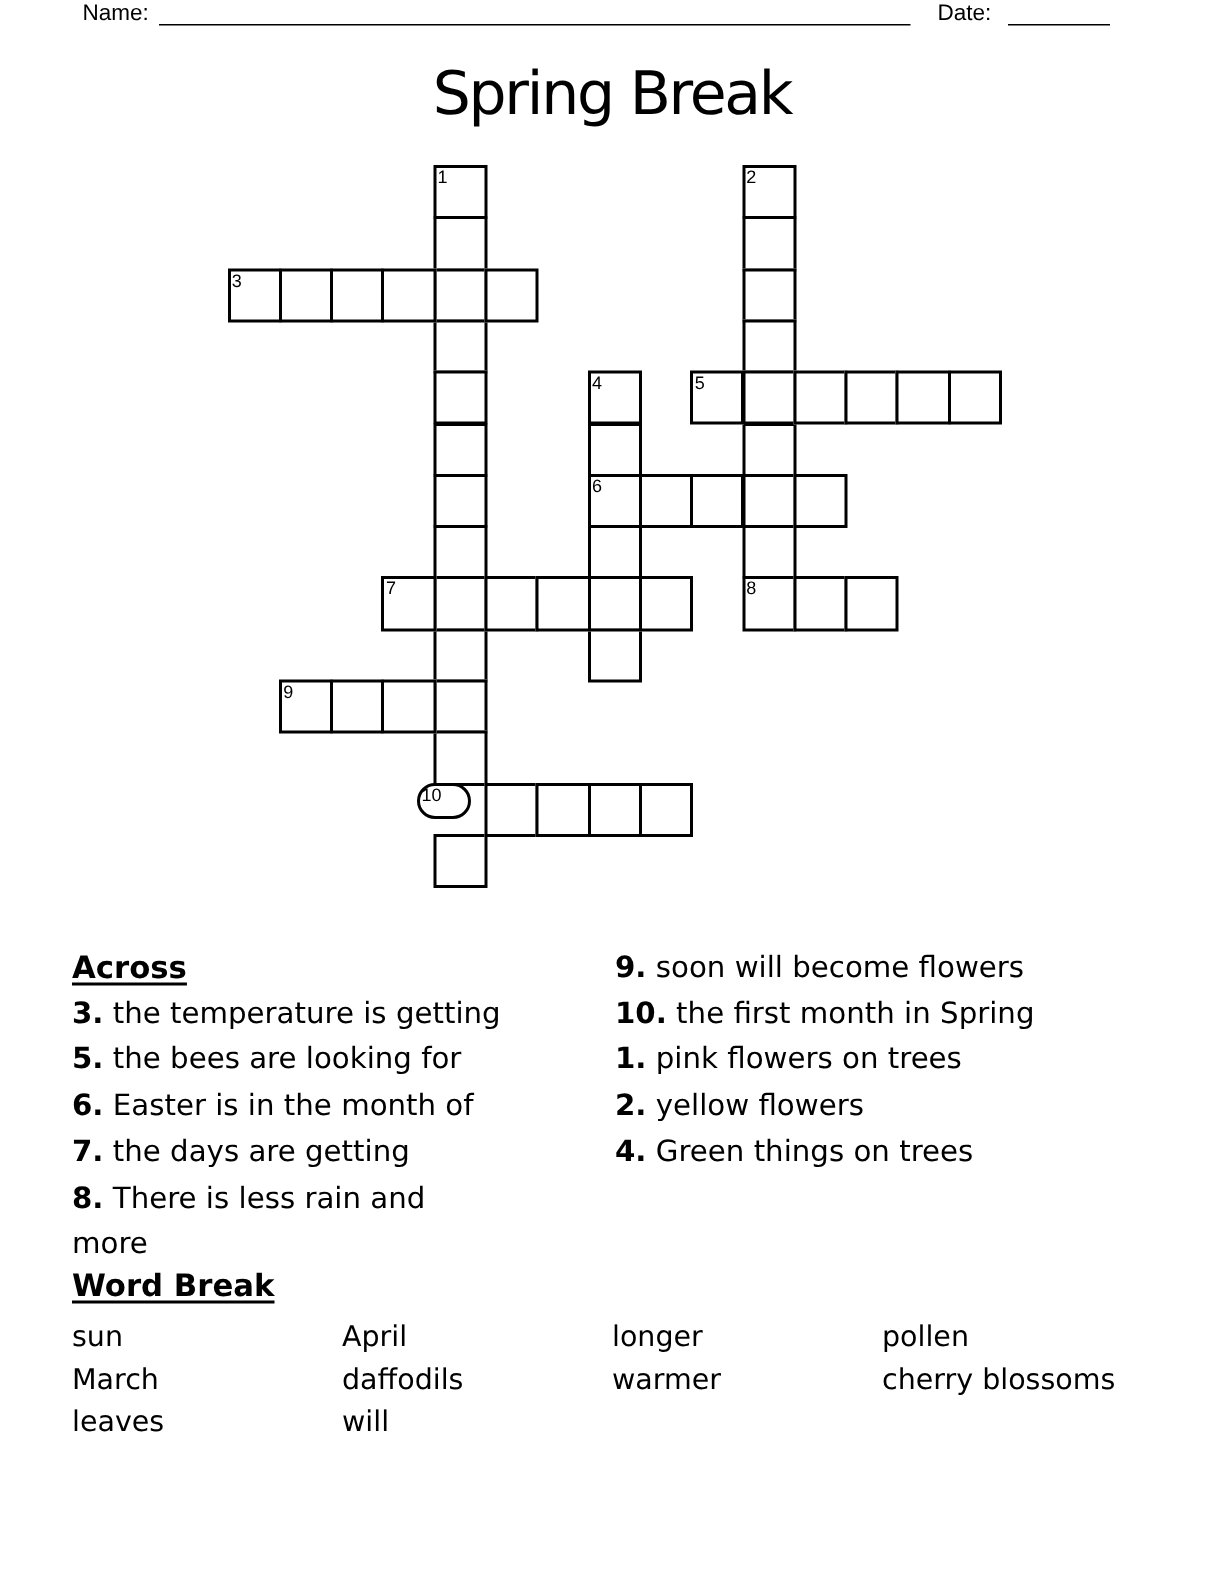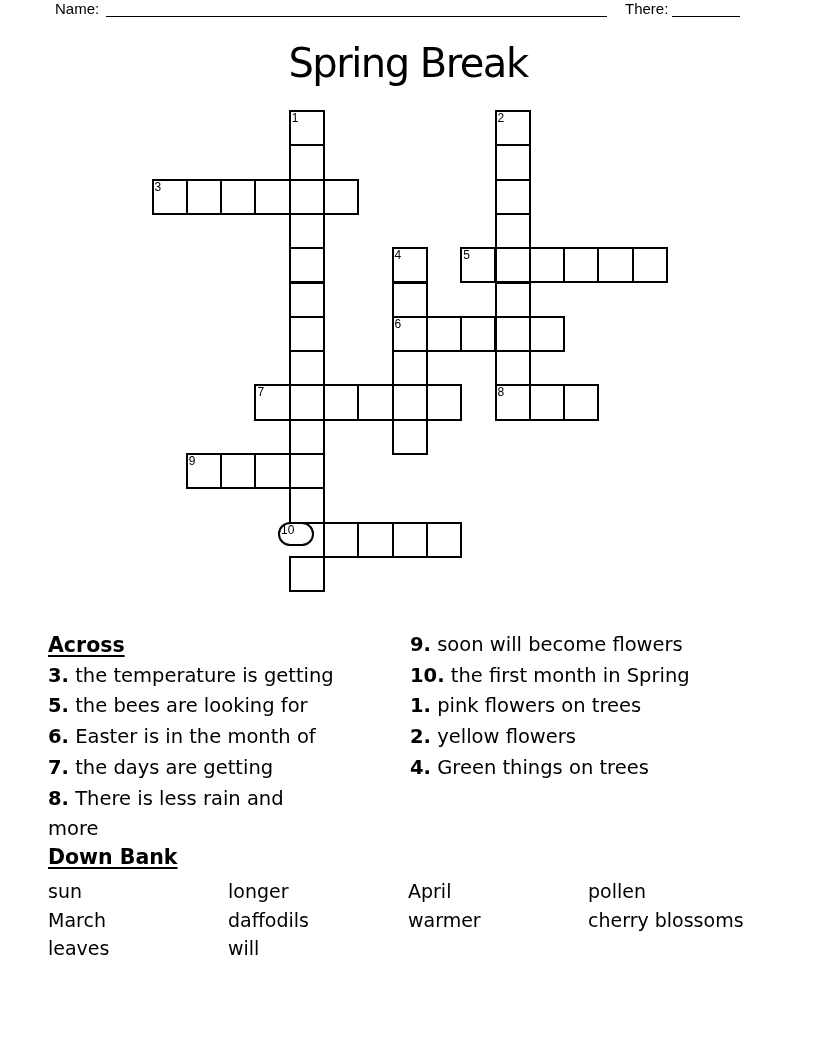--- a/index.html
+++ b/index.html
@@ -105,21 +105,21 @@
     line-height: 28.6px;
   }
 </style>
 </head>
 <body>
 
 <div class="page">
 
   <span class="hdr-label" id="name-label">Name:</span>
   <div class="hdr-line" id="name-line"></div>
-  <span class="hdr-label" id="date-label">There:</span>
+  <span class="hdr-label" id="date-label">Date:</span>
   <div class="hdr-line" id="date-line"></div>
 
   <div class="title">Spring Break</div>
 
   <div class="grid">
       <div class="cell" style="left: 288.7px; top: 110px; height: 36.3px; width: 36.3px;">
         <span class="cellnum">1</span>
       </div>
       <div class="cell" style="left: 288.7px; top: 144.3px; height: 36.3px; width: 36.3px;"></div>
       <div class="cell" style="left: 288.7px; top: 178.6px; height: 36.3px; width: 36.3px;"></div>
@@ -206,25 +206,25 @@
     </div>
   <div class="clue-col" id="clues-right">
       <div class="clue-line"><span class="clue-num">9.</span><span> soon will become flowers</span></div>
       <div class="clue-line"><span class="clue-num">10.</span><span> the first month in Spring</span></div>
       <div class="clue-line"><span class="clue-num">1.</span><span> pink flowers on trees</span></div>
       <div class="clue-line"><span class="clue-num">2.</span><span> yellow flowers</span></div>
       <div class="clue-line"><span class="clue-num">4.</span><span> Green things on trees</span></div>
     </div>
 
   <div class="word-bank">
-    <span class="wb-heading">Down Bank</span>
+    <span class="wb-heading">Word Break</span>
     <div class="wb-grid">
         <span>sun</span>
+        <span>April</span>
         <span>longer</span>
-        <span>April</span>
         <span>pollen</span>
         <span>March</span>
         <span>daffodils</span>
         <span>warmer</span>
         <span>cherry blossoms</span>
         <span>leaves</span>
         <span>will</span>
         <span></span>
         <span></span>
       </div>

